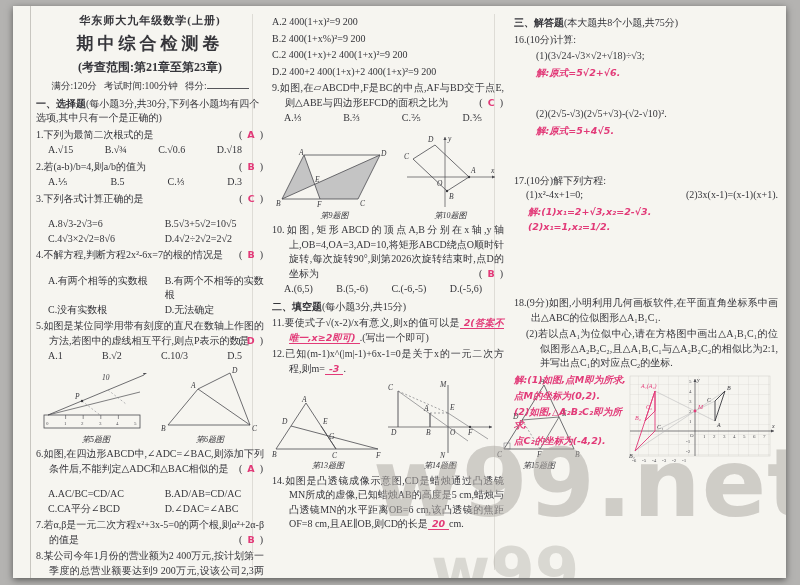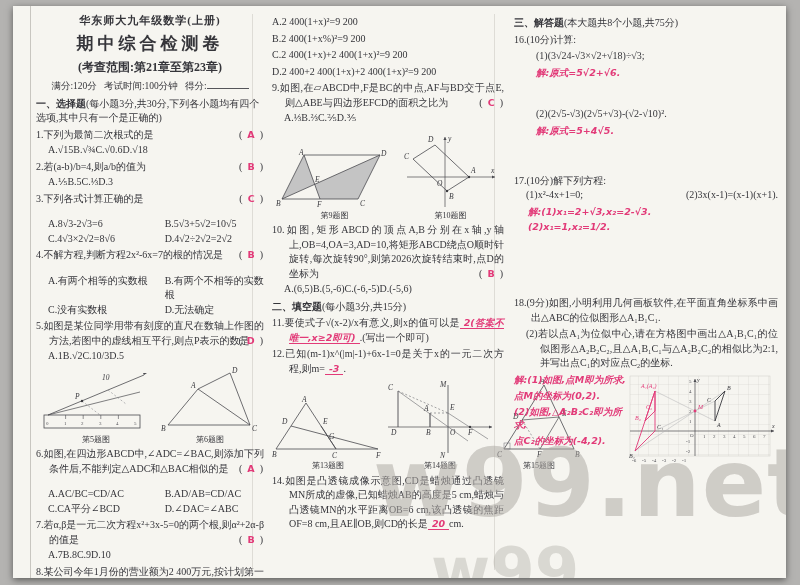--- a/index.html
+++ b/index.html
@@ -19,25 +19,25 @@
   .scope{font-size:12px;font-weight:bold;}
   .meta{font-size:9.5px;margin:3px 0 2px;}
   .scoreblank{display:inline-block;width:42px;border-bottom:1px solid #55555a;height:9px;}
   .sechead{margin-top:3px;}
   .sechead b{font-weight:bold;}
   .q{position:relative;padding-left:13px;text-indent:-13px;margin-top:2px;text-align:justify;}
   .q2{padding-left:17px;text-indent:-17px;}
   .am{position:absolute;right:1px;bottom:0;text-indent:0;white-space:nowrap;}
   .am i{font-style:normal;color:#e23a78;font-weight:bold;font-family:"DejaVu Sans",sans-serif;
         font-size:9.5px;padding:0 5px;}
-  .orow{display:flex;padding:0 22px 0 12px;margin-top:1px;}
+  .orow{display:flex;justify-content:space-between;padding:0 22px 0 12px;margin-top:1px;}
   .ogrid{display:grid;grid-template-columns:54% 46%;padding-left:12px;margin-top:11px;}
   .figrow{display:flex;justify-content:space-around;align-items:flex-end;margin:3px 0 2px;}
   .fig{text-align:center;}
-  .figcap{font-size:8px;margin-top:1px;}
+  .figcap{font-size:8px;margin-top:1px;font-style:italic;}
   svg{display:block;margin:0 auto;}
   .fl{font-size:7.5px;font-style:italic;fill:#3a3a3f;font-family:"Liberation Serif",serif;}
   .fs{font-size:5px;font-style:normal;fill:#55555a;}
   .hw{color:#e23a78;font-family:"DejaVu Sans",sans-serif;font-style:italic;font-weight:bold;font-size:9.5px;}
   .bk{color:#e23a78;border-bottom:1px solid #e23a78;padding:0 4px;font-weight:bold;
       font-family:"DejaVu Sans",sans-serif;font-style:italic;font-size:9.5px;text-indent:0;display:inline;}
   .hwline{margin-top:2px;text-indent:0;padding-left:6px;} .sp26{height:26px;} .sp34{height:34px;} .sp60{height:60px;}
   .prow{display:flex;justify-content:space-between;padding-left:12px;}
   .ansblock{display:flex;margin-top:3px;}
   .ansleft{width:116px;}
@@ -154,26 +154,20 @@
       <span class="am">(<i>A</i>)</span></div>
     <div class="ogrid">
       <span>A.AC/BC=CD/AC</span>
       <span>B.AD/AB=CD/AC</span>
       <span>C.CA平分∠BCD</span>
       <span>D.∠DAC=∠ABC</span>
     </div>
 
     <div class="q"><span>7.若α,β是一元二次方程x²+3x-5=0的两个根,则α²+2α-β的值是</span>
       <span class="am">(<i>B</i>)</span></div>
-    <div class="orow">
-      <span>A.7</span>
-      <span>B.8</span>
-      <span>C.9</span>
-      <span>D.10</span>
-    </div>
 
     <div class="q"><span>8.某公司今年1月份的营业额为2 400万元,按计划第一季度的总营业额要达到9 200万元,设该公司2,3两月的营业额的平均月增长率为x,根据题意,下面所列方程正确的是</span>
       <span class="am">(<i>D</i>)</span></div>
   </div>
 
   <div class="col col2">
     <div class="q"><span>A.2 400(1+x)²=9 200</span></div>
     <div class="q"><span>B.2 400(1+x%)²=9 200</span></div>
     <div class="q"><span>C.2 400(1+x)+2 400(1+x)²=9 200</span></div>
     <div class="q"><span>D.2 400+2 400(1+x)+2 400(1+x)²=9 200</span></div>

